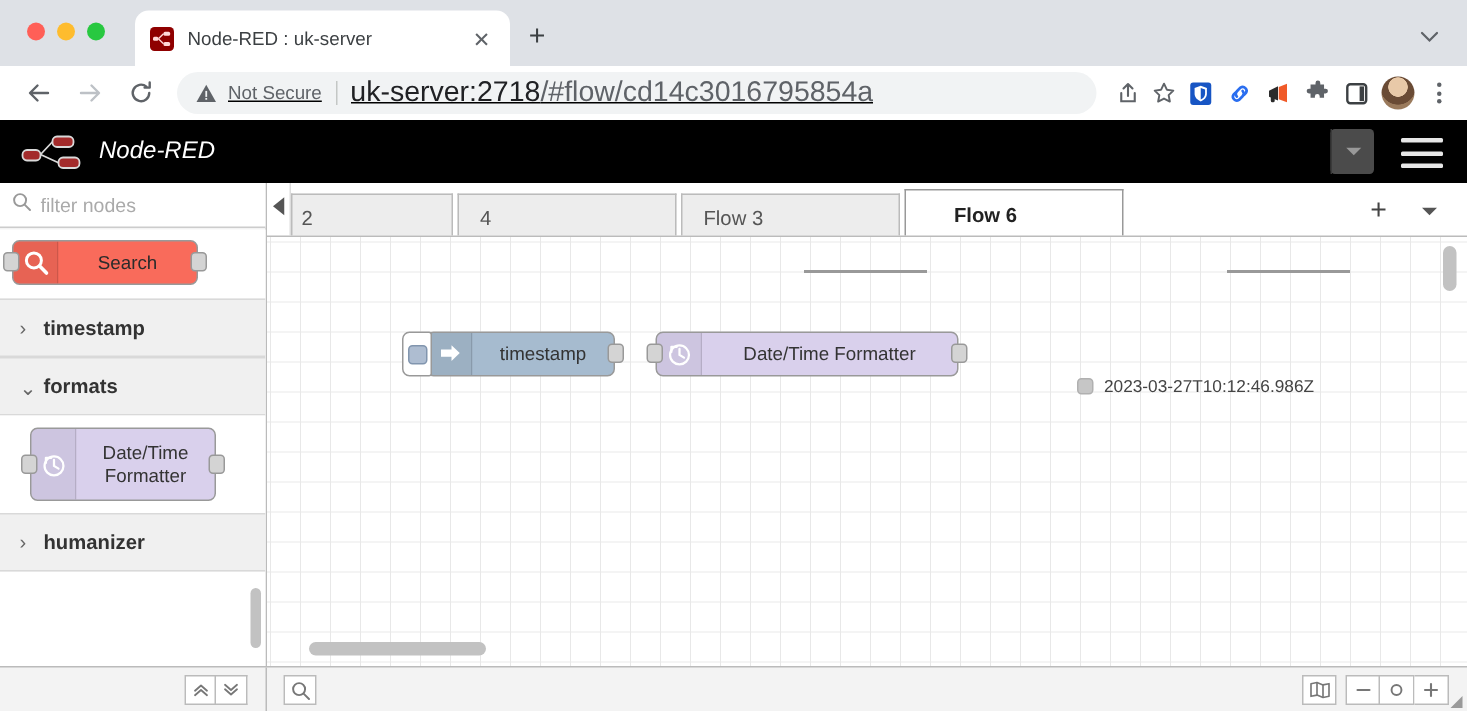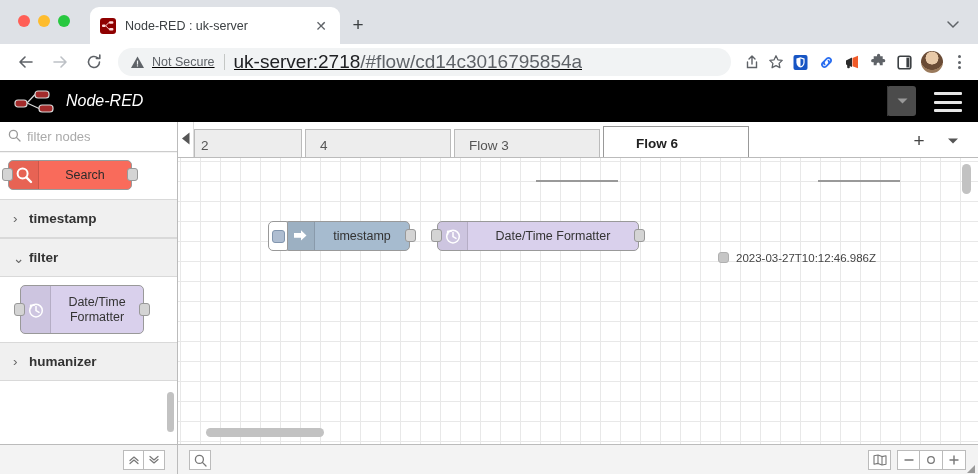--- a/index.html
+++ b/index.html
@@ -505,21 +505,21 @@
         </div>
       </div>
 
       <div class="cat">
         <span class="chev">›</span>
         <span>timestamp</span>
       </div>
 
       <div class="cat">
         <span class="chev">⌄</span>
-        <span>filter</span>
+        <span>formats</span>
       </div>
 
       <div class="cat-body">
         <div class="pal-node node-lav tall">
           <span class="port left"></span>
           <span class="pal-node-icon">
             <svg width="20" height="20" viewBox="0 0 20 20">
               <circle cx="10" cy="10.6" r="6.3" stroke="#ffffff" stroke-width="1.5" fill="none"></circle>
               <path d="M10 6.6 V10.6 L13 12.4" stroke="#ffffff" stroke-width="1.5" fill="none" stroke-linecap="round"></path>
               <path d="M4.6 5.2 L8.2 5.2 M4.6 5.2 L4.6 8.6" stroke="#ffffff" stroke-width="1.5" fill="none" stroke-linecap="round"></path>

